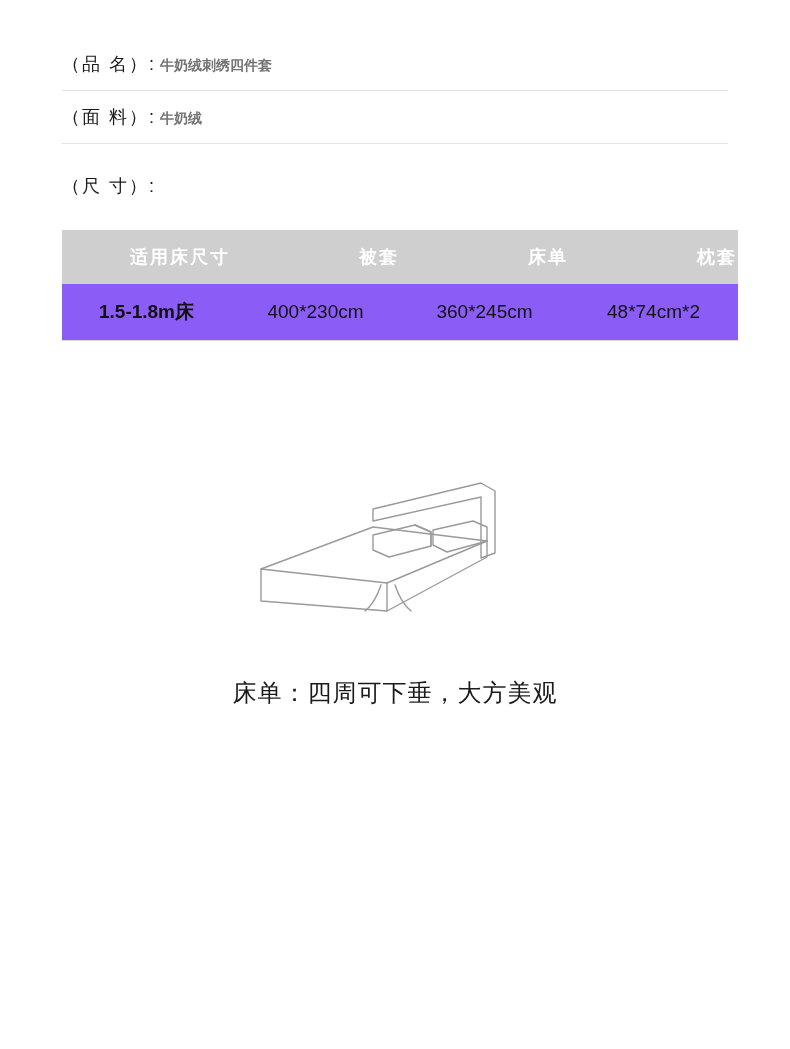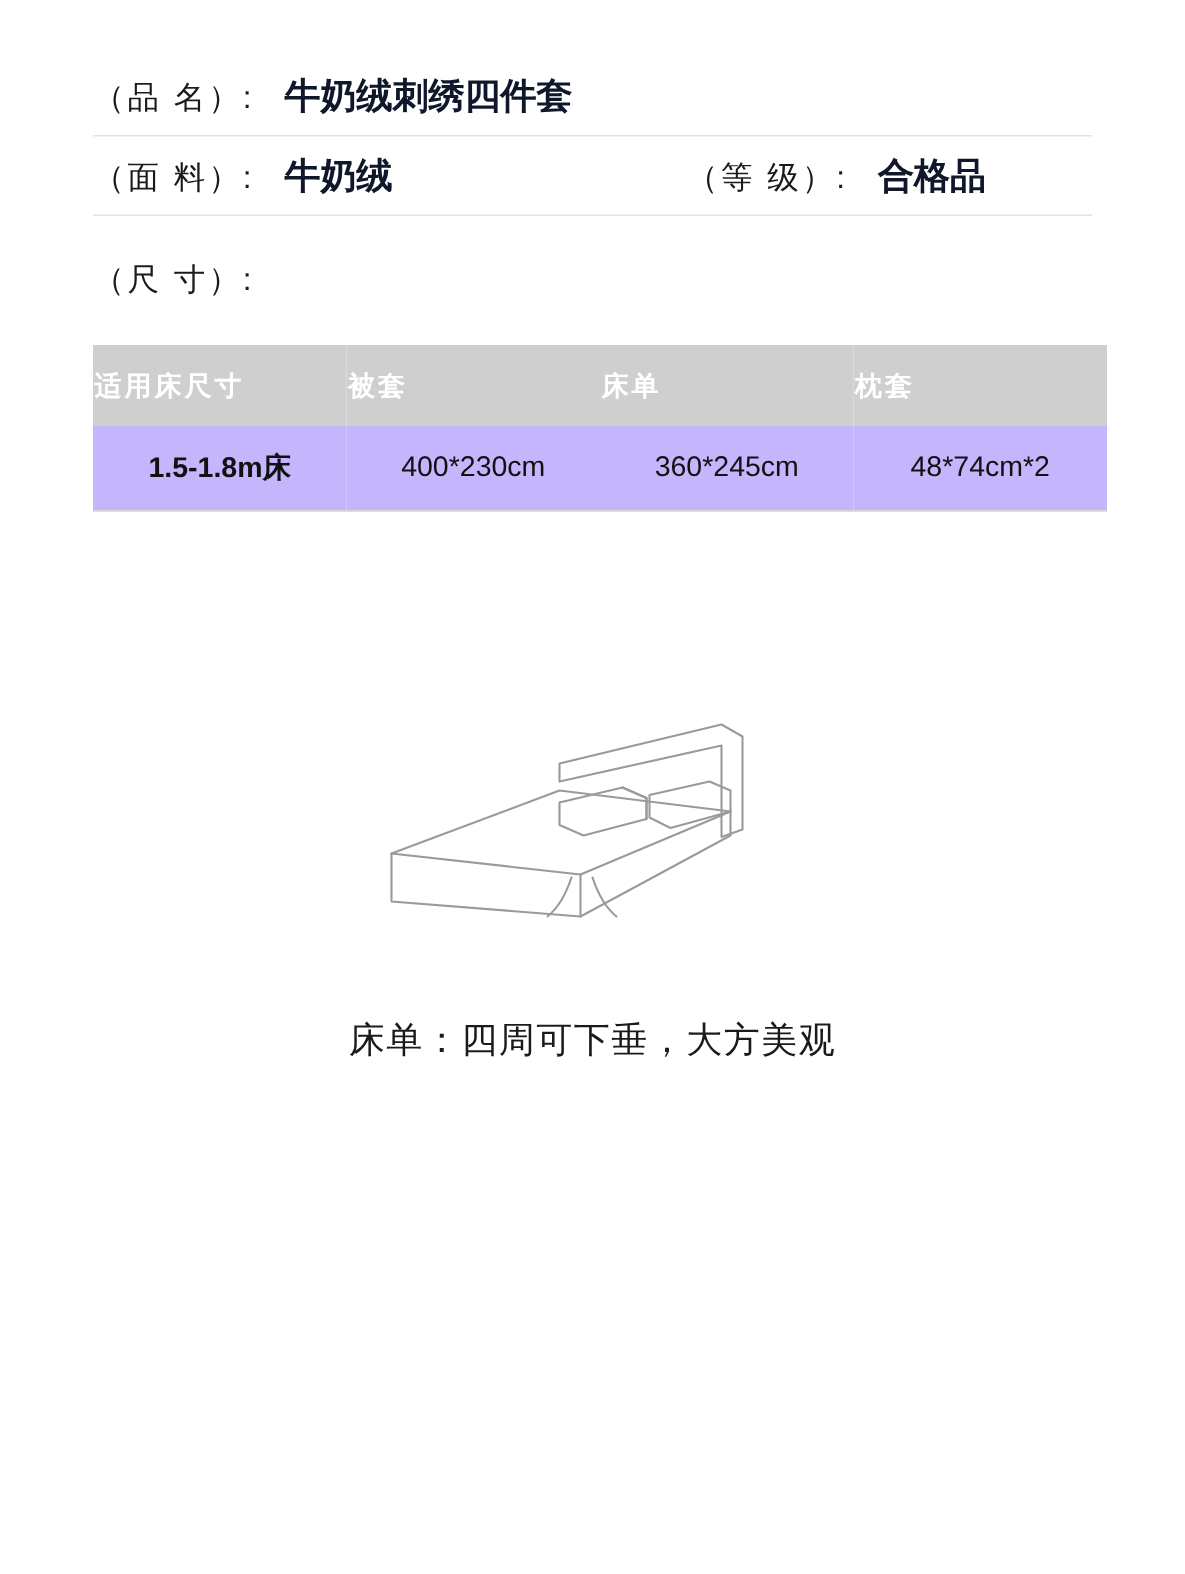--- a/index.html
+++ b/index.html
@@ -36,31 +36,31 @@
   }
   .spec-row.first { margin-top: 38px; }
 
   .divider {
     height: 1px;
     background: #e3e3e3;
     margin: 0 62px;
   }
 
   .label {
-    font-size: 21px;
+    font-size: 18px;
     letter-spacing: 2px;
     color: #1a1a1a;
     white-space: nowrap;
     font-weight: 500;
   }
   .value {
-    font-size: 24px;
+    font-size: 14px;
     font-weight: 700;
-    color: #0f172a;
-    margin-left: 20px;
+    color: #737373;
+    margin-left: 4px;
     white-space: nowrap;
   }
 
   .pair { display: flex; align-items: baseline; }
   .pair-second { margin-left: 196px; }
 
   .size-heading {
     display: flex;
     align-items: center;
     height: 56px;
@@ -76,31 +76,31 @@
     border-collapse: collapse;
     table-layout: fixed;
   }
   table.size-table thead th {
     background: #cfcfcf;
     color: #ffffff;
     font-size: 18px;
     font-weight: 700;
     height: 52px;
     letter-spacing: 2px;
-    text-align: left;
+    text-align: right;
     border: none;
   }
   table.size-table tbody td {
     height: 54px;
     text-align: center;
     font-size: 19px;
     color: #111;
     font-weight: 500;
     border-bottom: 1px solid #d8d8d8;
-    background: #c4b5fd;
+    background: #8b5cf6;
   }
   table.size-table tbody td:first-child { font-weight: 600; }
 
   
   .illustration {
     margin-top: 110px;
     display: flex;
     justify-content: center;
     align-items: center;
     height: 200px;
@@ -129,24 +129,20 @@
     </div>
   </div>
 
   <div class="divider"></div>
 
   <div class="spec-block">
     <div class="spec-row">
       <div class="pair">
         <span class="label">（面 料）:</span>
         <span class="value">牛奶绒</span>
-      </div>
-      <div class="pair pair-second">
-        <span class="label">（等 级）:</span>
-        <span class="value">合格品</span>
       </div>
     </div>
   </div>
 
   <div class="divider"></div>
 
   <div class="spec-block">
     <div class="size-heading">
       <span class="label">（尺 寸）:</span>
     </div>

